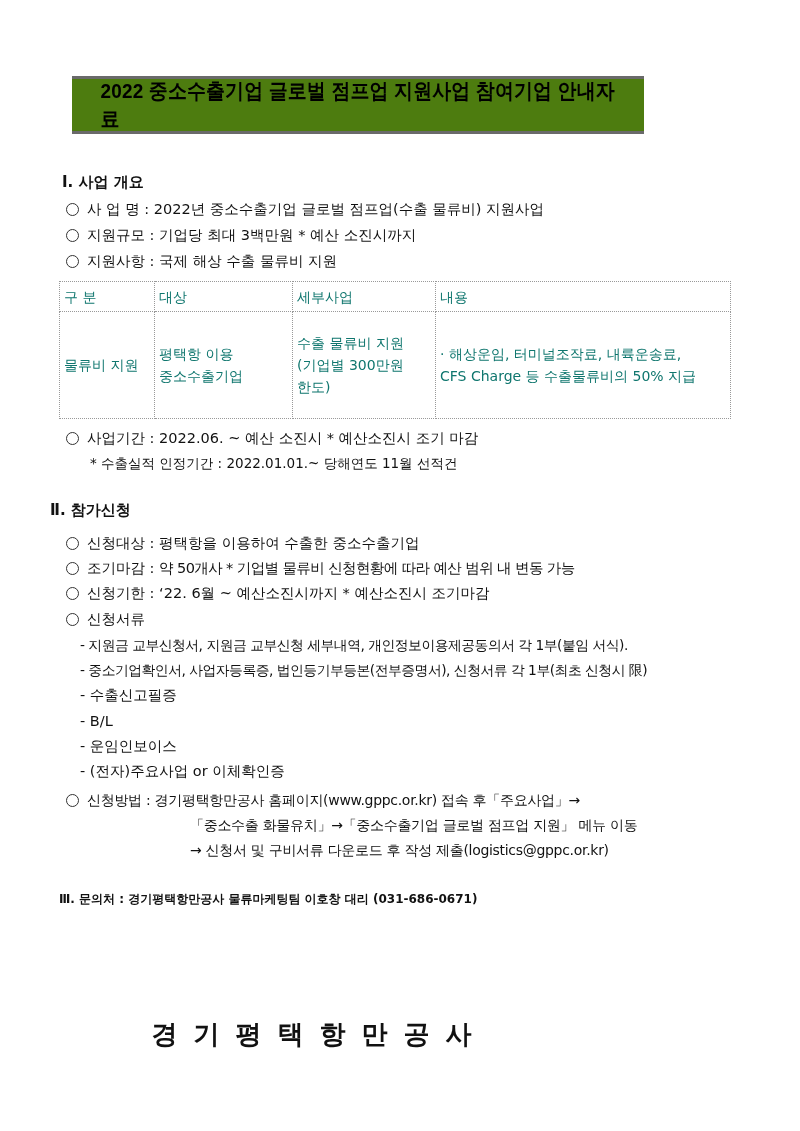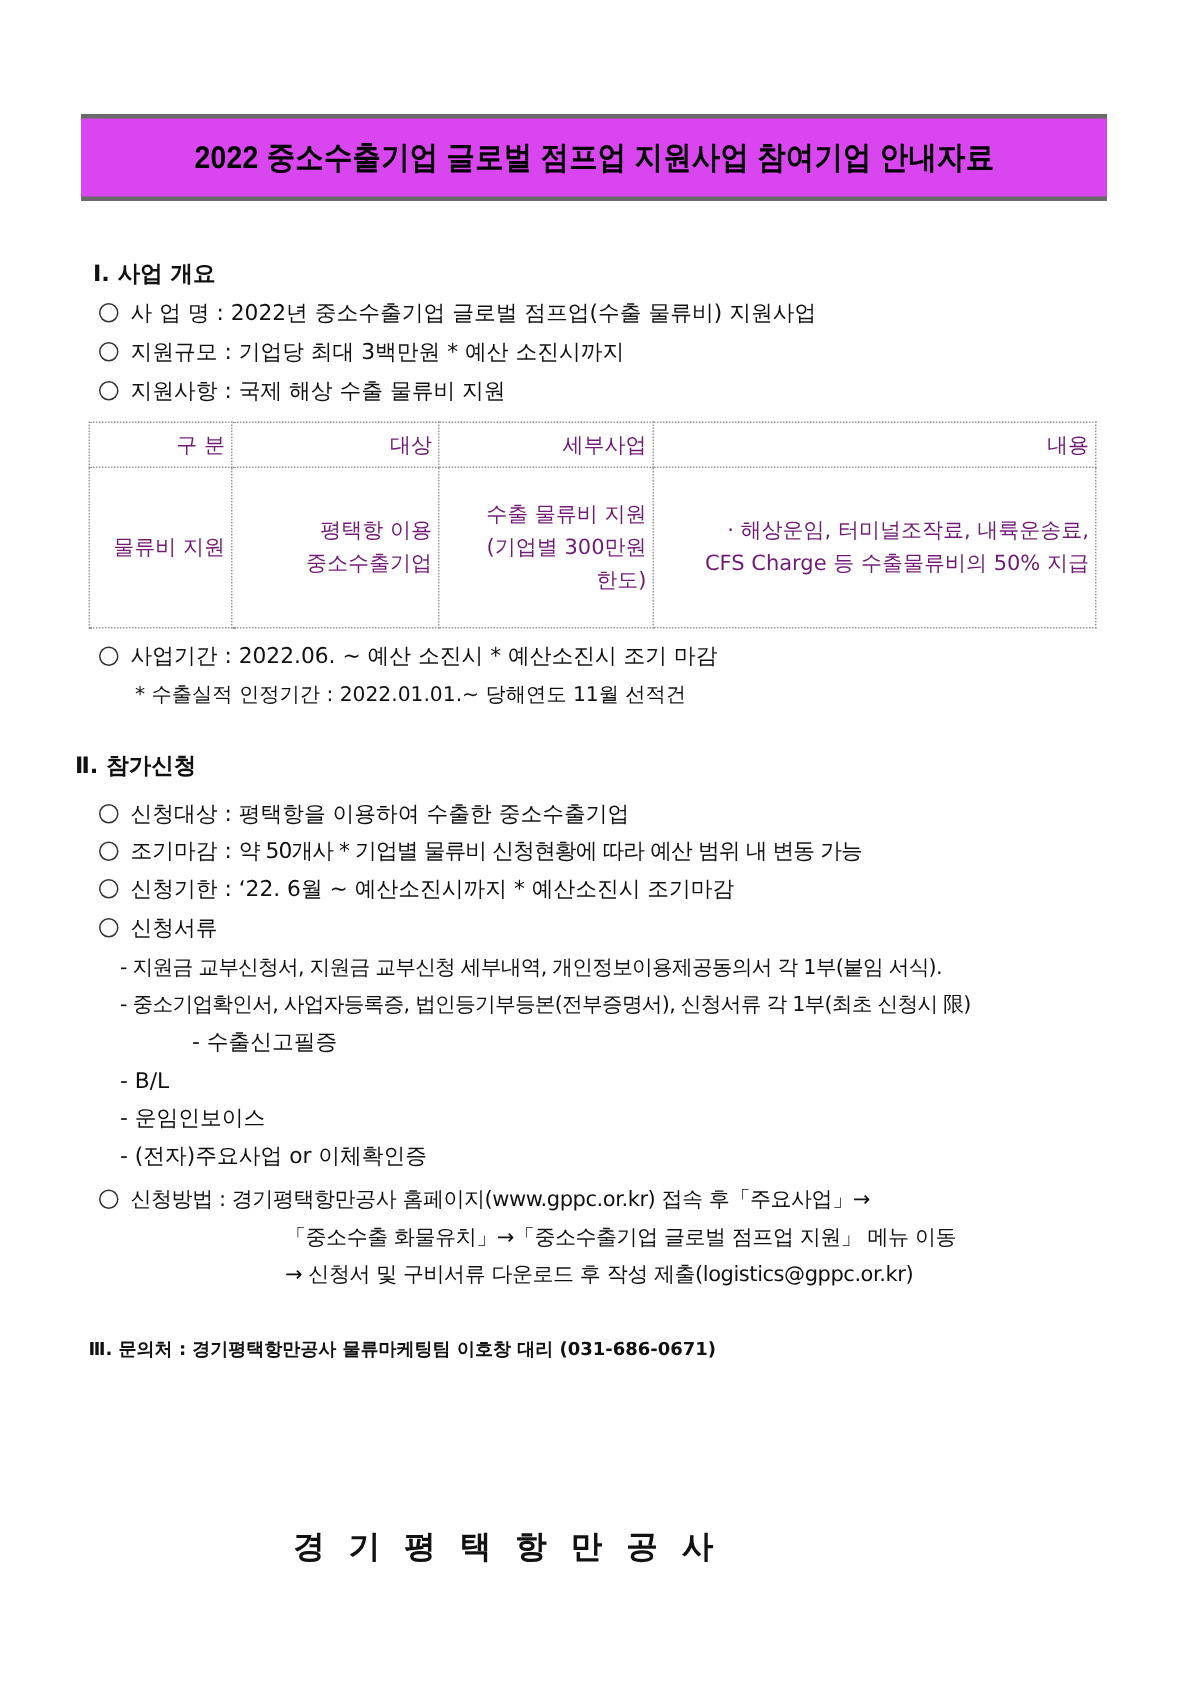--- a/index.html
+++ b/index.html
@@ -2,48 +2,48 @@
 <html><head>
   <meta charset="utf-8">
   <style>
     html, body { margin: 0; padding: 0; }
     body {
       width: 800px; height: 1131px; background: #ffffff;
       font-family: "DejaVu Sans", "Liberation Sans", sans-serif;
       color: #111; position: relative; overflow: hidden;
     }
     .title-band {
-      position: absolute; left: 54px; top: 76px; width: 684px; height: 58px;
-      background: #d946ef;
+      position: absolute; left: 72px; top: 76px; width: 572px; height: 58px;
+      background: #4d7c0f;
       border-top: 3px solid #6a6a6a; border-bottom: 3px solid #6a6a6a;
       box-sizing: border-box;
       display: flex; align-items: center; justify-content: center;
     }
     .title-band span {
       font-family: "Liberation Sans", "DejaVu Sans", sans-serif;
       font-weight: bold; font-size: 21px; letter-spacing: 0.2px; color: #000;
       transform: scaleX(0.9);
     }
     .line { position: absolute; left: 0; white-space: nowrap; font-size: 14.5px; line-height: 20px; text-align: right; }
     .sec { font-weight: bold; font-size: 15px; }
     .bold { font-weight: normal; }
     .circle { display: inline-block; width: 13px; height: 13px; border: 1.3px solid #333; border-radius: 50%; vertical-align: -2px; margin-right: 8px; box-sizing: border-box; }
     table.info {
       position: absolute; left: 59px; top: 281px; width: 672px;
       border-collapse: collapse; font-size: 14px;
     }
     table.info td {
-      border: 1px dotted #999; text-align: right; vertical-align: middle;
-      line-height: 22px; padding: 0 4px; color: #701a75;
+      border: 1px dotted #999; text-align: left; vertical-align: middle;
+      line-height: 22px; padding: 0 4px; color: #0f766e;
     }
     table.info tr.head td { height: 29px; }
     table.info tr.body td { height: 106px; }
     .footer {
       position: absolute; left: 0; width: 639px; top: 1017px; text-align: center;
-      font-weight: bold; font-size: 21px; letter-spacing: 16px; color: #111; margin-left: 24px;
+      font-weight: bold; font-size: 26px; letter-spacing: 16px; color: #111;
     }
   </style>
 </head>
 <body>
 
 <div class="title-band">
   <span>2022 중소수출기업 글로벌 점프업 지원사업 참여기업 안내자료</span>
 </div>
 
 <div class="line sec" style="left:62px; top:172px;">Ⅰ. 사업 개요</div>
@@ -106,21 +106,21 @@
 </div>
 <div class="line" style="left:66px; top:583px;">
   <span class="circle"></span><span>신청기한 : </span><span>‘22. 6월 ~ 예산소진시까지 * 예산소진시 조기마감</span>
 </div>
 <div class="line" style="left:66px; top:609px;">
   <span class="circle"></span><span>신청서류</span>
 </div>
 
 <div class="line" style="left:80px; top:635px; font-size:13.8px; letter-spacing:-0.5px;">- 지원금 교부신청서, 지원금 교부신청 세부내역, 개인정보이용제공동의서 각 1부(붙임 서식).</div>
 <div class="line" style="left:80px; top:660px; font-size:13.8px; letter-spacing:-0.5px;">- 중소기업확인서, 사업자등록증, 법인등기부등본(전부증명서), 신청서류 각 1부(최초 신청시 限)</div>
-<div class="line" style="left:80px; top:685px;margin-left:48px;">- 수출신고필증</div>
+<div class="line" style="left:80px; top:685px;">- 수출신고필증</div>
 <div class="line" style="left:80px; top:711px;">- B/L</div>
 <div class="line" style="left:80px; top:736px;">- 운임인보이스</div>
 <div class="line" style="left:80px; top:761px;">- (전자)주요사업 or 이체확인증</div>
 
 <div class="line" style="left:66px; top:790px; font-size:14px; letter-spacing:-0.3px;">
   <span class="circle"></span><span>신청방법 : </span><span>경기평택항만공사 홈페이지(www.gppc.or.kr) 접속 후「주요사업」→</span>
 </div>
 <div class="line" style="left:190px; top:815px; font-size:14px; letter-spacing:-0.3px;">「중소수출 화물유치」→「중소수출기업 글로벌 점프업 지원」 메뉴 이동</div>
 <div class="line" style="left:190px; top:840px; font-size:14px; letter-spacing:-0.3px;">→ 신청서 및 구비서류 다운로드 후 작성 제출(logistics@gppc.or.kr)</div>
 

